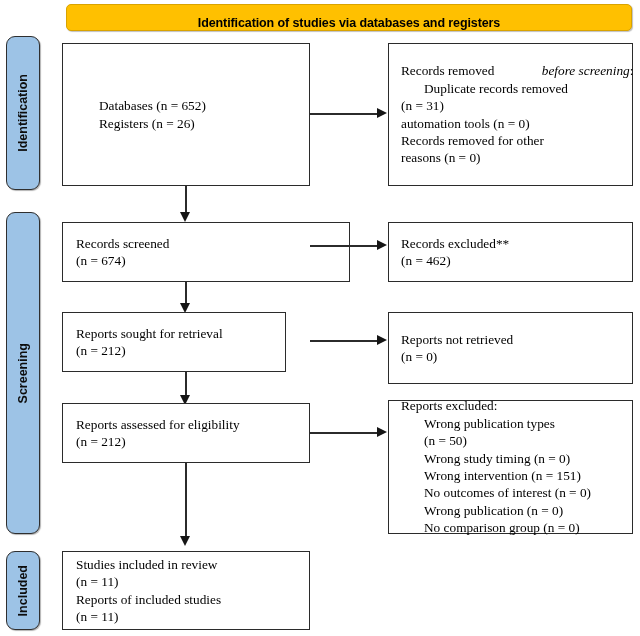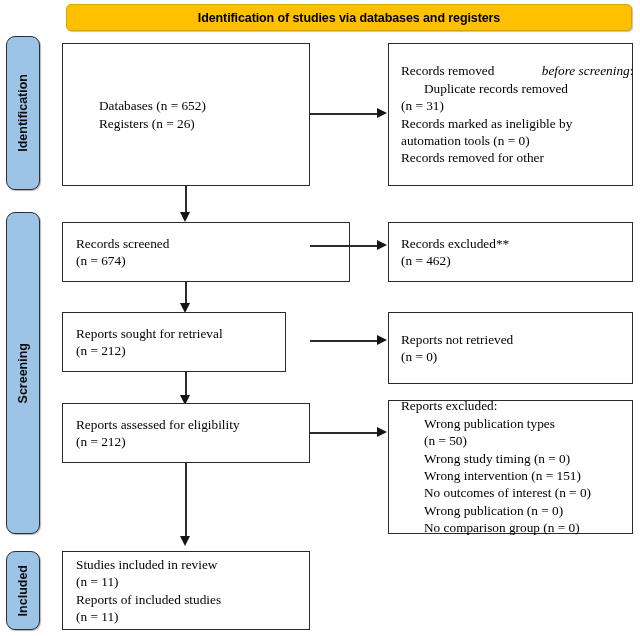--- a/index.html
+++ b/index.html
@@ -21,21 +21,21 @@
     position: absolute;
     left: 66px;
     top: 4px;
     width: 566px;
     height: 27px;
     background: #FFC000;
     border: 1px solid #D9A300;
     border-radius: 5px;
     box-sizing: border-box;
     display: flex;
-    align-items: center;
+    align-items: flex-end;
     justify-content: center;
     box-shadow: 1px 1px 1px rgba(0,0,0,0.25);
   }
   .banner-text {
     font-family: "Liberation Sans", sans-serif;
     font-weight: bold;
     font-size: 12.5px;
     color: #000000;
     letter-spacing: -0.1px;
     white-space: nowrap;
@@ -136,23 +136,23 @@
       <span class="ln ind">Databases (n = 652)</span>
       <span class="ln ind">Registers (n = 26)</span>
     </div>
   </div>
 
   <div class="box" style="left:388px; top:43px; width:245px; height:143px;">
     <div class="box-inner" style="padding-left:12px;">
       <span class="ln"><span>Records removed </span><span class="ital">before screening</span><span>:</span></span>
       <span class="ln ind">Duplicate records removed</span>
       <span class="ln">(n = 31)</span>
-      <span class="ln">Records marked as ineligible by</span>
       <span class="ln">automation tools (n = 0)</span>
       <span class="ln">Records removed for other</span>
+      <span class="ln">reasons (n = 0)</span>
     </div>
   </div>
 
   <div class="hline" style="left:310px; top:113px; width:68px;"></div>
   <div class="arrow-right" style="left:377px; top:108px;"></div>
 
   <div class="vline" style="left:185px; top:186px; height:29px;"></div>
   <div class="arrow-down" style="left:180px; top:212px;"></div>
 
   <div class="box" style="left:62px; top:222px; width:288px; height:60px;">

